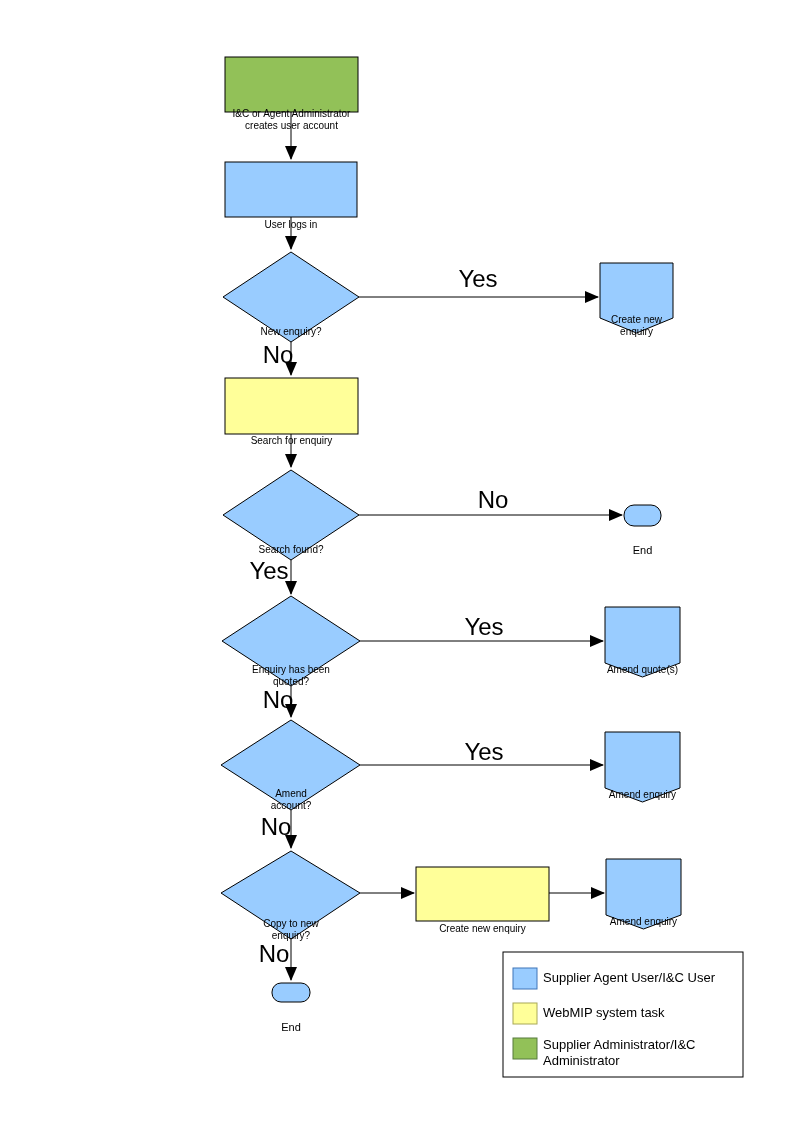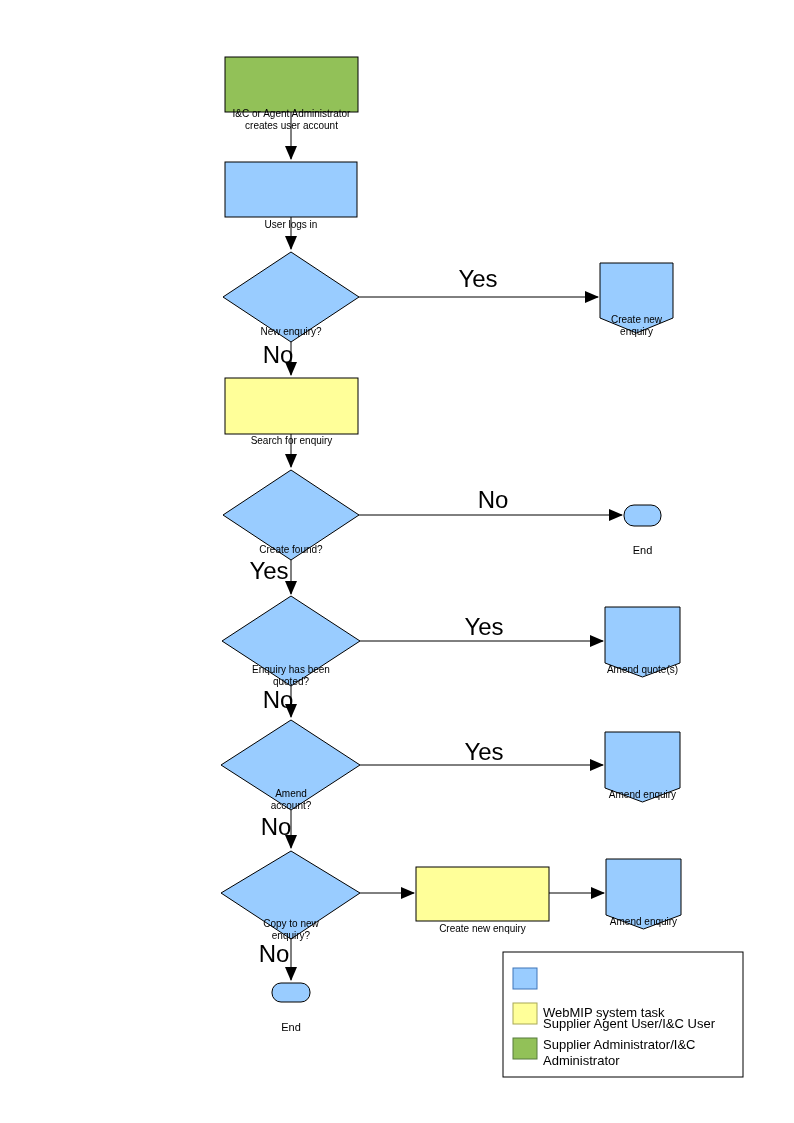--- a/index.html
+++ b/index.html
@@ -82,38 +82,38 @@
       <rect class="swatch-system" x="513" y="1003" width="24" height="21" fill="#FFFF99"></rect>
       <rect class="swatch-admin" x="513" y="1038" width="24" height="21" fill="#92C158"></rect>
     </g>
   </svg>
 
   <div class="t" style="left:225px; top:57px; width:133px; height:55px;">I&amp;C or Agent Administrator creates user account</div>
   <div class="t" style="left:225px; top:162px; width:132px; height:55px;">User logs in</div>
   <div class="t" style="left:223px; top:252px; width:136px; height:90px;text-align:right;">New enquiry?</div>
   <div class="t" style="left:602px; top:263px; width:69px; height:55px;">Create new enquiry</div>
   <div class="t" style="left:225px; top:378px; width:133px; height:56px;">Search for enquiry</div>
-  <div class="t" style="left:241px; top:470px; width:100px; height:90px;">Create found?</div>
+  <div class="t" style="left:241px; top:470px; width:100px; height:90px;">Search found?</div>
   <div class="t end-t" style="left:624px; top:505px; width:37px; height:21px;">End</div>
   <div class="t" style="left:251px; top:596px; width:80px; height:90px;">Enquiry has been quoted?</div>
   <div class="t" style="left:605px; top:607px; width:75px; height:56px;">Amend quote(s)</div>
   <div class="t" style="left:261px; top:720px; width:60px; height:90px;">Amend account?</div>
   <div class="t" style="left:605px; top:732px; width:75px; height:56px;">Amend enquiry</div>
   <div class="t" style="left:251px; top:851px; width:80px; height:88px;">Copy to new enquiry?</div>
   <div class="t" style="left:416px; top:867px; width:133px; height:54px;">Create new enquiry</div>
   <div class="t" style="left:606px; top:859px; width:75px; height:56px;">Amend enquiry</div>
   <div class="t end-t" style="left:272px; top:983px; width:38px; height:19px;">End</div>
 
   <div class="edge-label" style="left:452px; top:266px; width:52px; height:26px;">Yes</div>
   <div class="edge-label" style="left:258px; top:342px; width:40px; height:25px;">No</div>
   <div class="edge-label" style="left:472px; top:487px; width:42px; height:25px;">No</div>
   <div class="edge-label" style="left:244px; top:558px; width:50px; height:25px;">Yes</div>
   <div class="edge-label" style="left:458px; top:614px; width:52px; height:26px;">Yes</div>
   <div class="edge-label" style="left:258px; top:687px; width:40px; height:25px;">No</div>
   <div class="edge-label" style="left:458px; top:739px; width:52px; height:26px;">Yes</div>
   <div class="edge-label" style="left:256px; top:814px; width:40px; height:25px;">No</div>
   <div class="edge-label" style="left:254px; top:941px; width:40px; height:25px;">No</div>
 
-  <div class="legend-label" style="left:543px; top:967px; width:195px; height:22px;margin-top:46px;">Supplier Agent User/I&amp;C User</div>
+  <div class="legend-label" style="left:543px; top:967px; width:195px; height:22px;">Supplier Agent User/I&amp;C User</div>
   <div class="legend-label" style="left:543px; top:1002px; width:195px; height:22px;">WebMIP system task</div>
   <div class="legend-label wrap" style="left:543px; top:1037px; width:190px; height:36px;">Supplier Administrator/I&amp;C Administrator</div>
 
 </div>
 
 </body></html>

